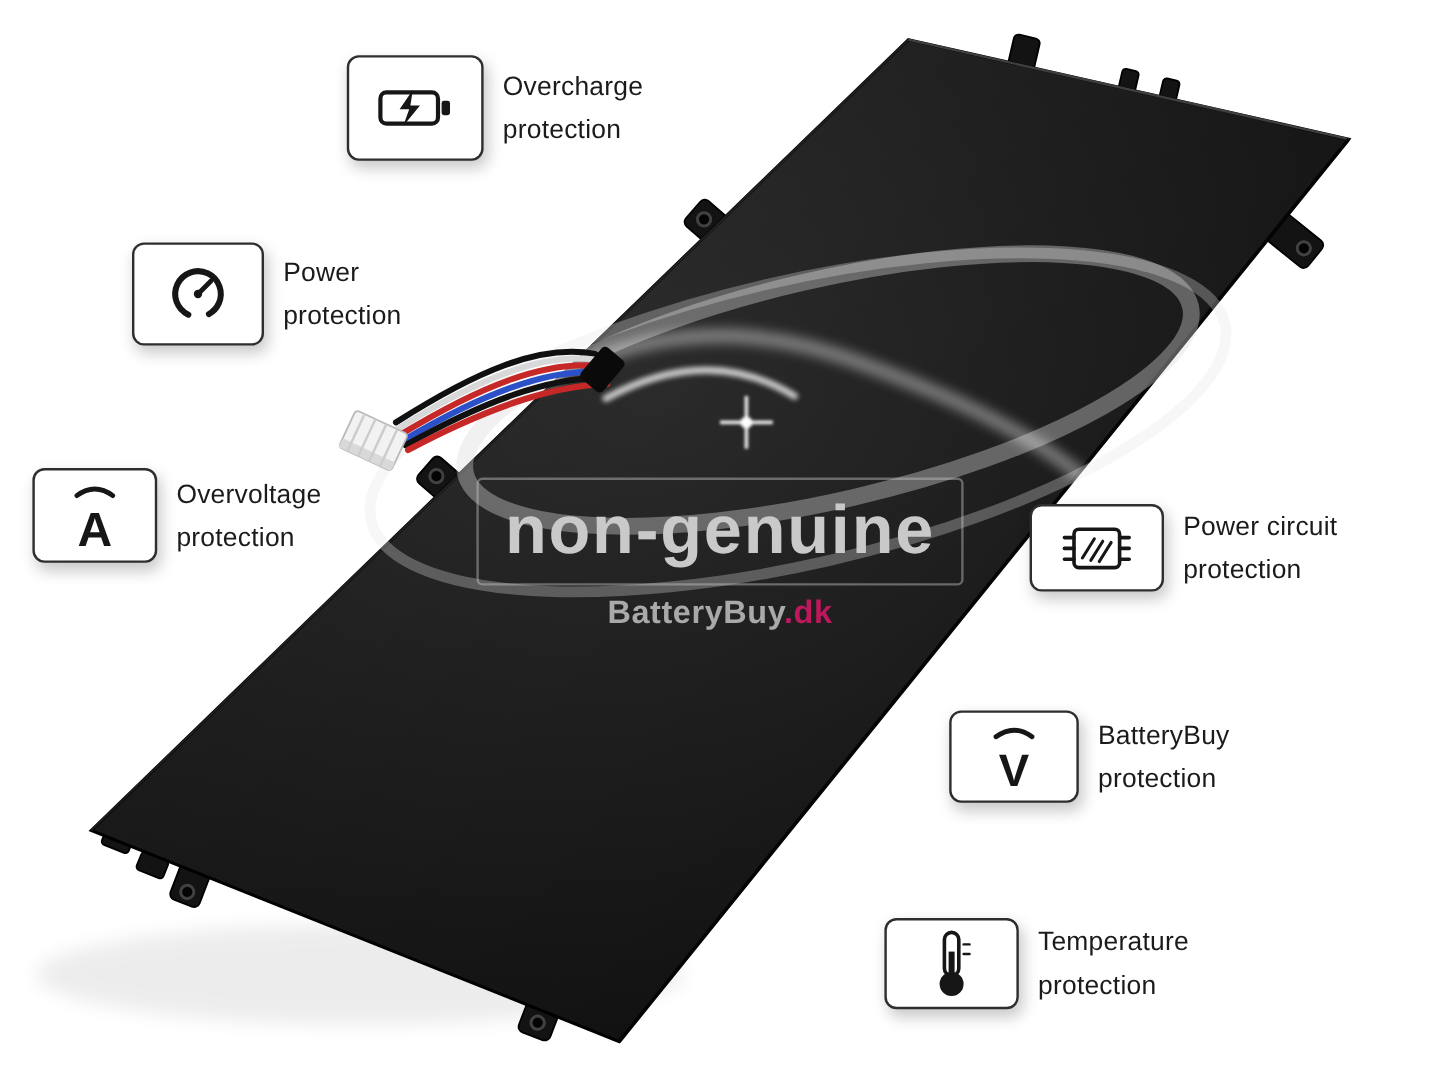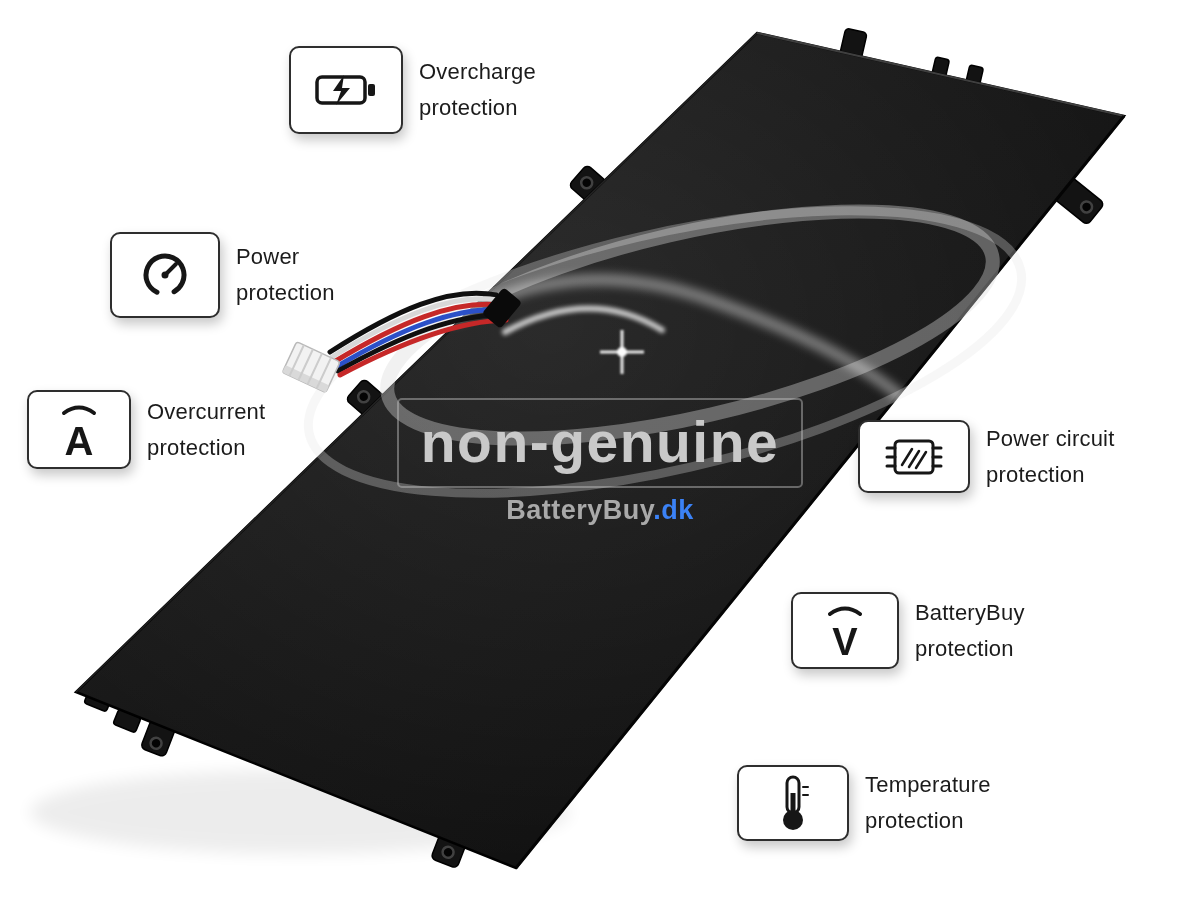--- a/index.html
+++ b/index.html
@@ -12,21 +12,21 @@
   .hole{fill:#040404;stroke:#414141;stroke-width:2.5;}
 
   
   .watermark{position:absolute;left:368px;top:398px;width:464px;z-index:2;text-align:center;}
   .wm-title{
     display:inline-block;font-size:57px;font-weight:700;letter-spacing:1.5px;
     color:#c9c9c9;line-height:1.05;padding:13px 22px;
     border:2px solid rgba(195,195,195,.45);border-radius:5px;
   }
   .wm-brand{margin-top:7px;font-size:27px;font-weight:700;letter-spacing:.5px;color:#a9a9a9;}
-  .wm-brand .dk{color:#3b82f6;}
+  .wm-brand .dk{color:#be185d;}
 
   
   .callout{position:absolute;display:flex;align-items:center;gap:16px;z-index:3;}
   .badge{
     background:#fff;border:2.5px solid #2e2e2e;border-radius:10px;
     box-shadow:3px 6px 12px rgba(0,0,0,.22);
     display:flex;align-items:center;justify-content:center;flex:none;box-sizing:border-box;
   }
   .label{font-size:22px;line-height:36px;color:#1b1b1b;font-weight:500;letter-spacing:.2px;white-space:nowrap;}
   .icon-stroke{stroke:#161616;fill:none;stroke-linecap:round;stroke-linejoin:round;}
@@ -152,21 +152,21 @@
         <rect class="icon-fill" x="55" y="17" width="7" height="12" rx="2"></rect>
         <path class="icon-fill" d="M31,8 L20,24 h8 l-5,14 L37,21 h-8 z"></path>
       </svg>
     </div>
     <div class="label">
       <div>Overcharge</div>
       <div>protection</div>
     </div>
   </div>
 
-  <div class="callout" style="left:110px;top:202px;margin-top:30px;">
+  <div class="callout" style="left:110px;top:202px;">
     <div class="badge" style="width:110px;height:86px;">
       <svg width="60" height="60" viewBox="0 0 60 60">
         <circle class="icon-stroke" cx="30" cy="30" r="19" stroke-width="5" stroke-dasharray="101 19" transform="rotate(115 30 30)"></circle>
         <line class="icon-stroke" x1="30" y1="30" x2="41" y2="19" stroke-width="4"></line>
         <circle class="icon-fill" cx="30" cy="30" r="3.5"></circle>
       </svg>
     </div>
     <div class="label">
       <div>Power</div>
       <div>protection</div>
@@ -174,21 +174,21 @@
   </div>
 
   <div class="callout" style="left:27px;top:390px;">
     <div class="badge" style="width:104px;height:79px;">
       <svg width="64" height="62" viewBox="0 0 64 62">
         <path class="icon-stroke" d="M17,14 Q32,3 47,14" stroke-width="4"></path>
         <text class="icon-glyph" x="32" y="56" text-anchor="middle" font-size="40">A</text>
       </svg>
     </div>
     <div class="label">
-      <div>Overcurrent</div>
+      <div>Overvoltage</div>
       <div>protection</div>
     </div>
   </div>
 
   <div class="callout" style="left:858px;top:420px;">
     <div class="badge" style="width:112px;height:73px;">
       <svg width="64" height="50" viewBox="0 0 64 50">
         <rect class="icon-stroke" x="13" y="9" width="38" height="32" rx="4" stroke-width="3"></rect>
         <path class="icon-stroke" d="M5,16 h8 M5,25 h8 M5,34 h8 M51,16 h8 M51,25 h8 M51,34 h8" stroke-width="3"></path>
         <path class="icon-stroke" d="M20,33 L30,17 M27,35 L37,19 M34,36 L44,20" stroke-width="2.5"></path>

